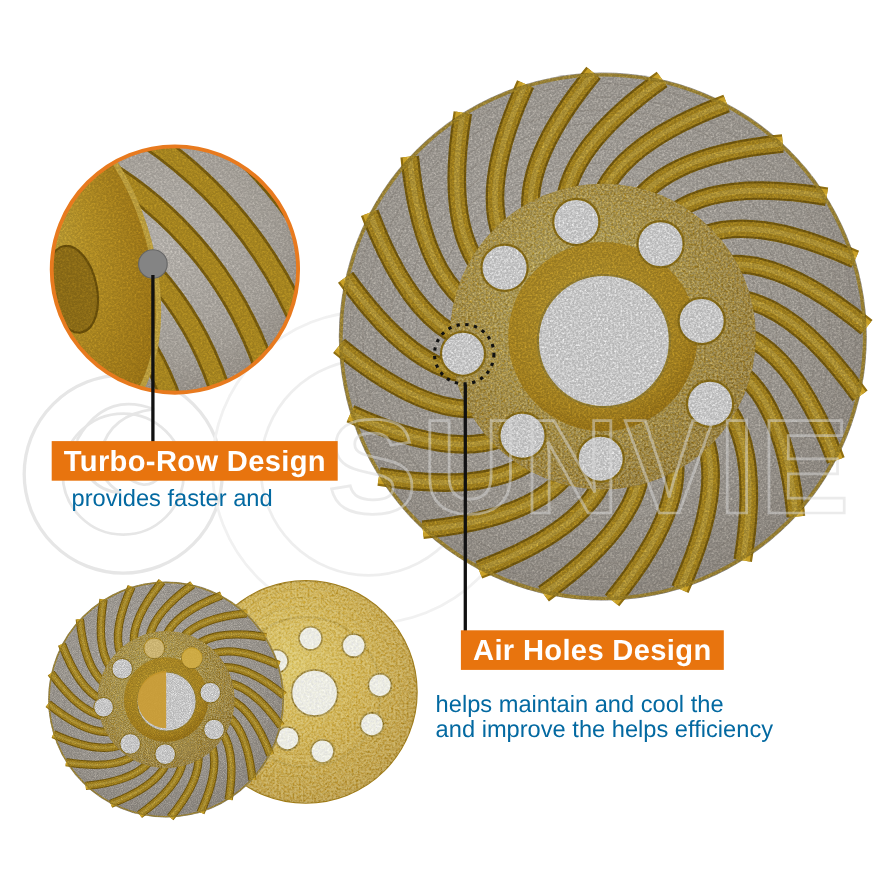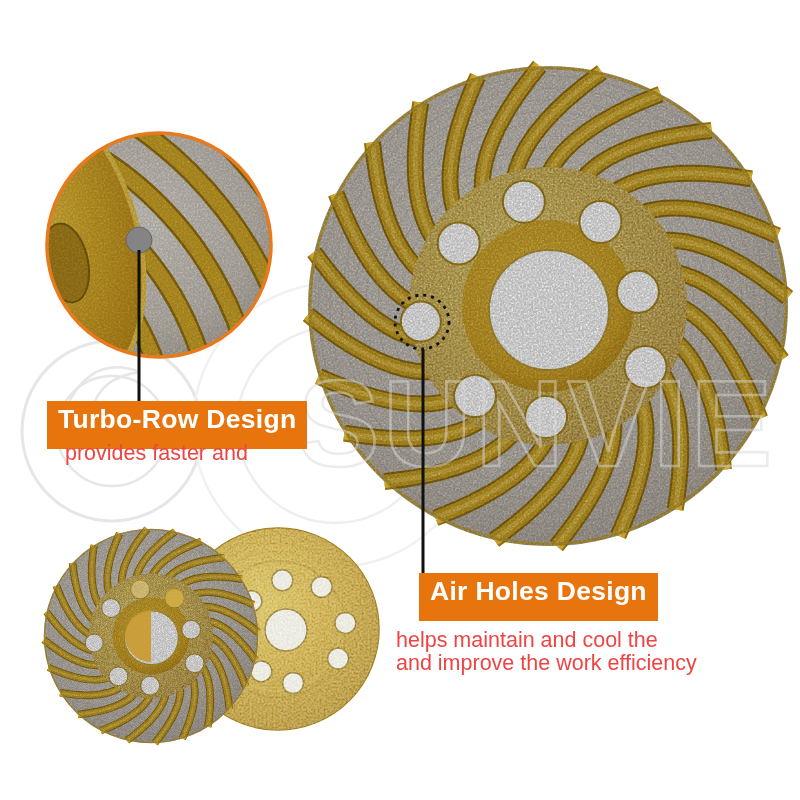--- a/index.html
+++ b/index.html
@@ -3,27 +3,27 @@
 <meta charset="utf-8">
 <style>
   html,body{margin:0;padding:0;background:#ffffff;}
   .stage{
     position:relative;width:800px;height:800px;background:#ffffff;overflow:hidden;
     font-family:"Liberation Sans",sans-serif;
   }
   .stage svg.art{position:absolute;left:0;top:0;}
   .badge{
     position:absolute;background:#e8740e;color:#ffffff;font-weight:bold;
-    font-size:26.5px;line-height:36px;height:48px;padding:0 11px;
+    font-size:26.5px;line-height:36px;height:36px;padding:0 11px;
     letter-spacing:.3px;white-space:nowrap;z-index:5;
   }
   #badge-turbo{left:47px;top:401px;}
   #badge-air{left:419px;top:573px;}
   .desc{
-    position:absolute;color:#ef4444;font-size:21.5px;line-height:22.6px;
+    position:absolute;color:#0369a1;font-size:21.5px;line-height:22.6px;
     white-space:nowrap;z-index:5;
   }
   #desc-turbo{left:65px;top:442px;}
   #desc-air{left:396px;top:629px;}
   .desc span{display:block;}
   .wm-text{font-family:"Liberation Sans",sans-serif;font-weight:bold;}
 </style>
 </head>
 <body>
 
@@ -208,16 +208,16 @@
 <div class="badge" id="badge-turbo">Turbo-Row Design</div>
 
 <div class="desc" id="desc-turbo">
   <span>provides faster and</span>
 </div>
 
 <div class="badge" id="badge-air">Air Holes Design</div>
 
 <div class="desc" id="desc-air">
   <span>helps maintain and cool the</span>
-  <span>and improve the work efficiency</span>
+  <span>and improve the helps efficiency</span>
 </div>
 
 </div>
 
 </body></html>

